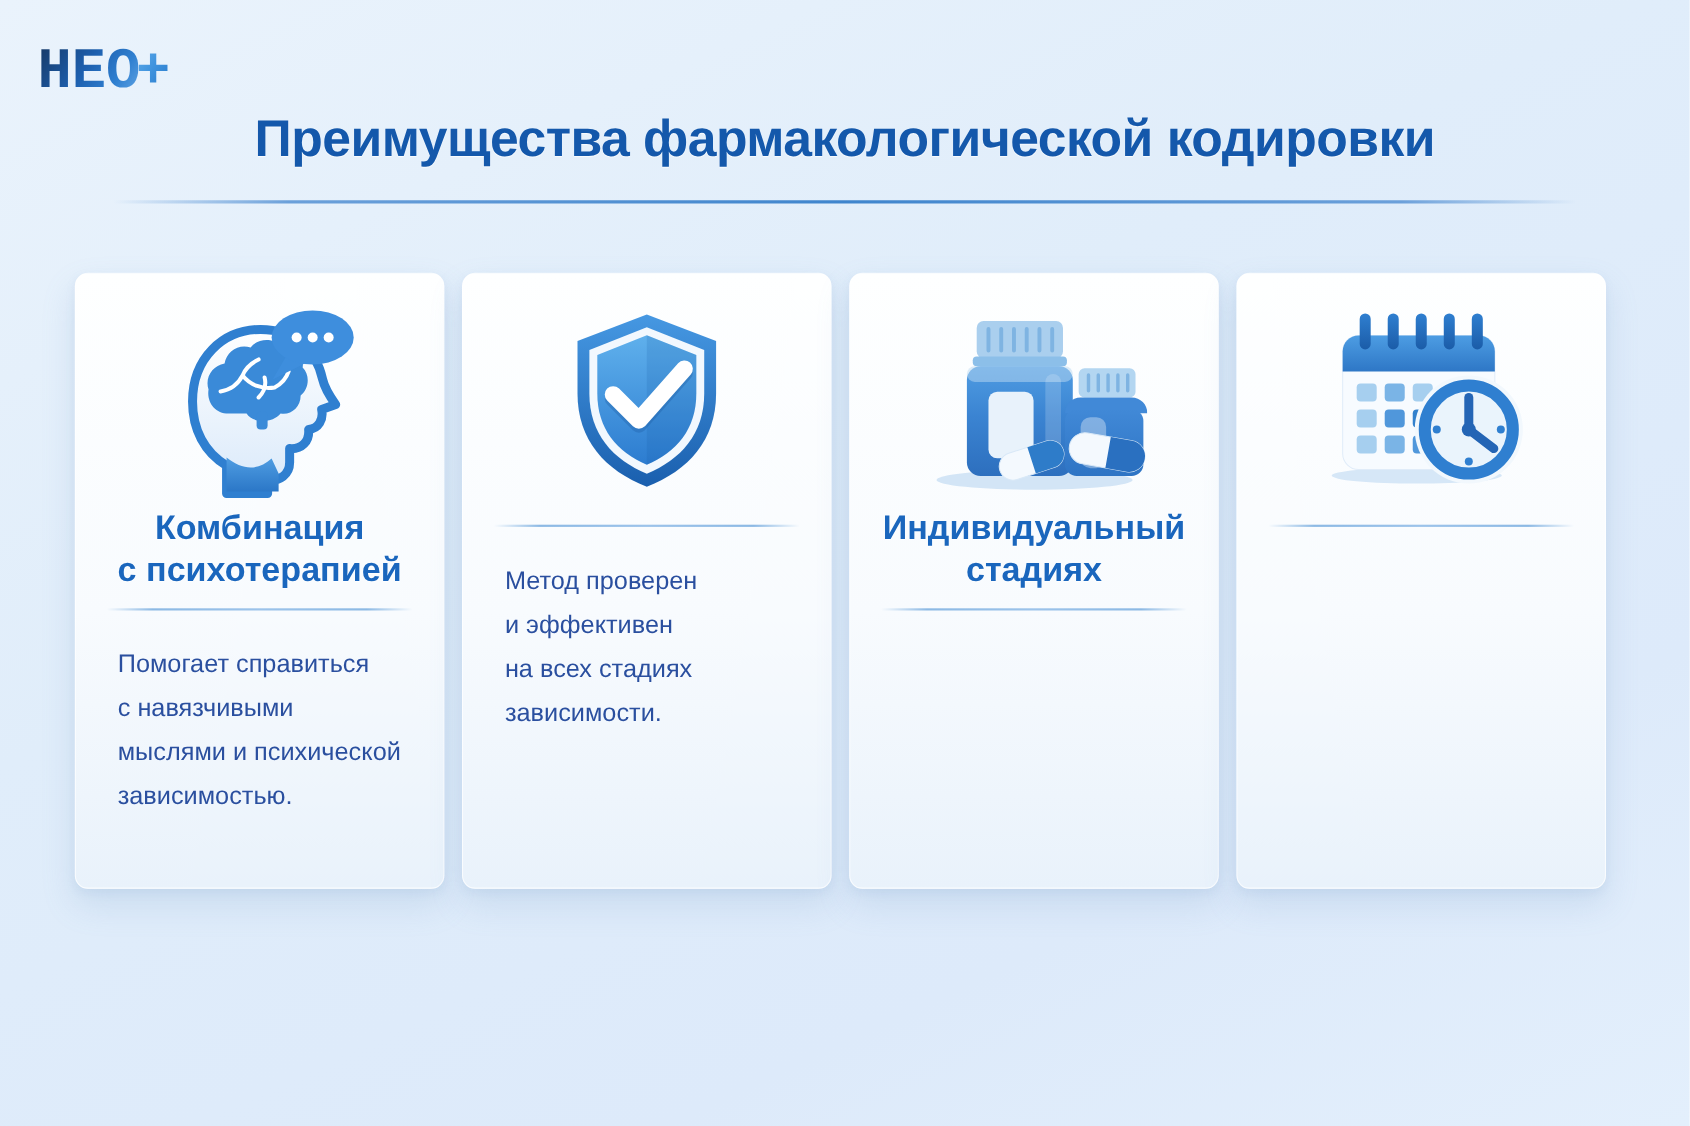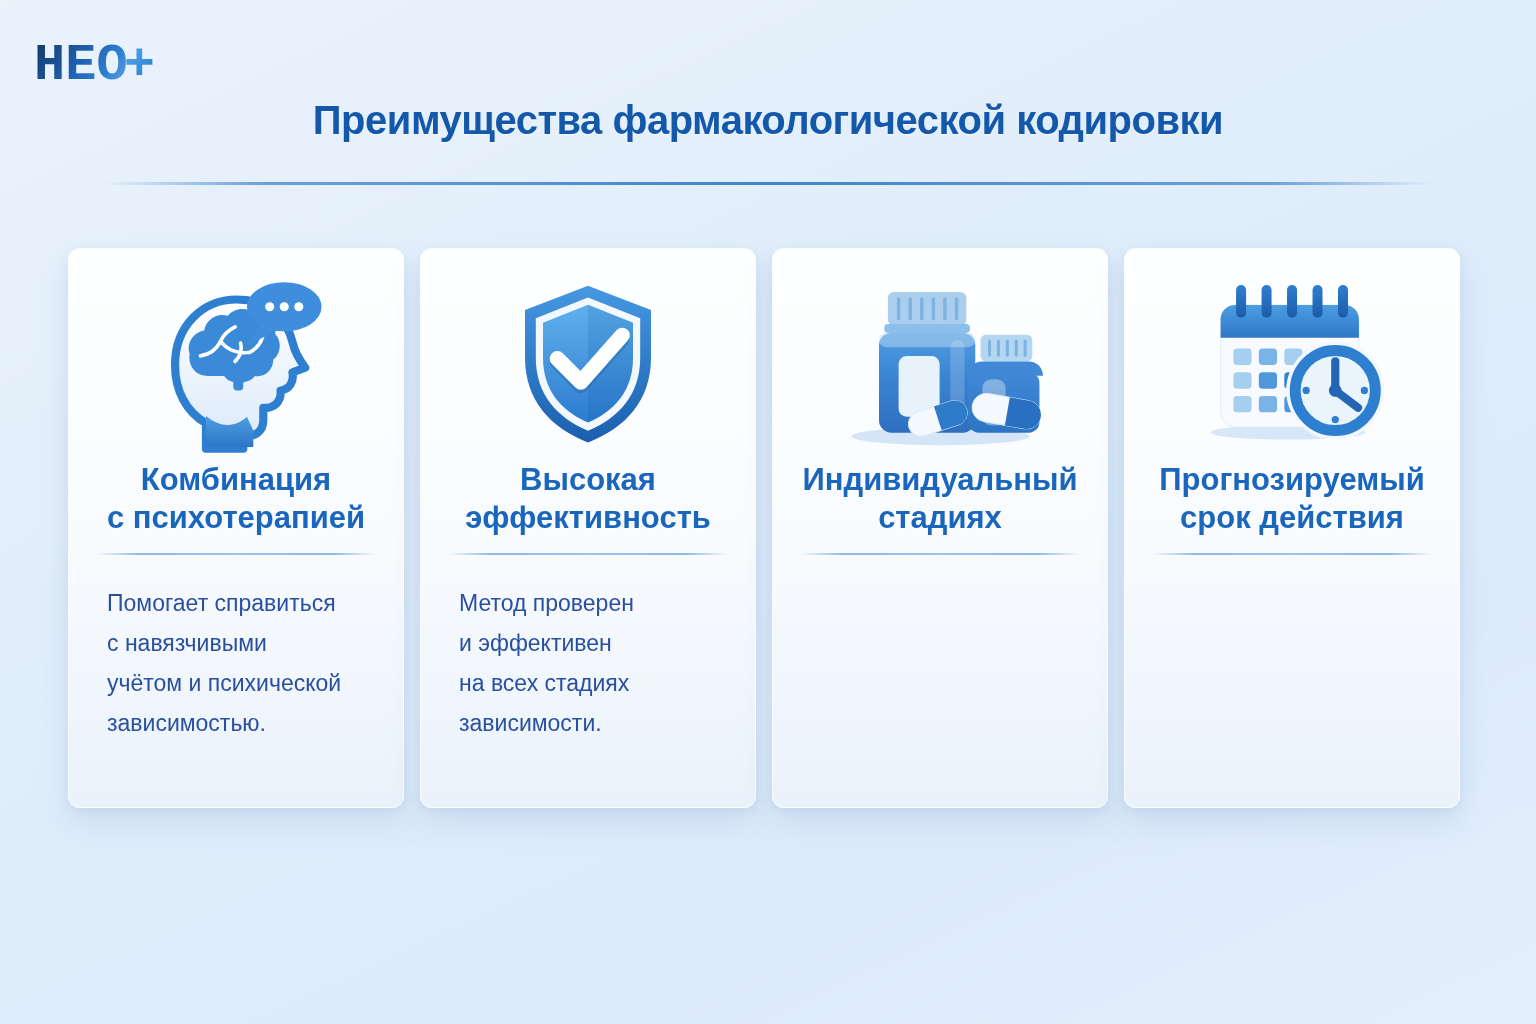--- a/index.html
+++ b/index.html
@@ -25,21 +25,21 @@
   .logo .plus {
     background: linear-gradient(125deg, #6ab1ec 0%, #3f93de 45%, #1f6fc2 100%);
     -webkit-background-clip: text; background-clip: text; color: transparent;
     margin-left: -4px;
   }
 
   
   .page-title {
     position: absolute; top: 98px; left: 0; width: 100%;
     text-align: center;
-    font-size: 40px; font-weight: bold; letter-spacing: -0.5px;
+    font-size: 47px; font-weight: bold; letter-spacing: -0.5px;
     color: #1458ab;
     text-shadow: 0 1px 1px rgba(255,255,255,0.8);
   }
   .title-underline {
     position: absolute; top: 182px; left: 103px; width: 1330px; height: 3px;
     background: linear-gradient(90deg, rgba(90,151,214,0) 0%, #6ba0da 12%, #3f85cd 50%, #6ba0da 88%, rgba(90,151,214,0) 100%);
     border-radius: 2px;
   }
 
   
@@ -113,21 +113,21 @@
         <circle cx="142" cy="36" r="5" fill="#ffffff"></circle>
         <circle cx="158" cy="36" r="5" fill="#ffffff"></circle>
         <circle cx="174" cy="36" r="5" fill="#ffffff"></circle>
       </svg>
     </div>
     <div class="card-title">Комбинация
 с психотерапией</div>
     <div class="card-divider"></div>
     <div class="card-body">Помогает справиться
 с навязчивыми
-учётом и психической
+мыслями и психической
 зависимостью.</div>
   </div>
 
   <div class="card">
     <div class="icon-wrap">
       <svg width="180" height="182" viewBox="0 0 200 200" aria-hidden="true">
         <defs>
           <linearGradient id="g-sh1" x1="0" y1="0" x2="0" y2="1">
             <stop offset="0" stop-color="#4698e2"></stop>
               <stop offset="1" stop-color="#1a5fae"></stop>
@@ -138,22 +138,20 @@
           </linearGradient>
         </defs>
         <path d="M100,12 L170,39 V92 C170,139 142,170 100,186 C58,170 30,139 30,92 V39 Z" fill="url(#g-sh1)"></path>
         <path d="M100,25 L158,48 V92 C158,133 134,159 100,173 C66,159 42,133 42,92 V48 Z" fill="#f2f8fe"></path>
         <path d="M100,33 L150,53 V92 C150,128 130,151 100,164 C70,151 50,128 50,92 V53 Z" fill="url(#g-sh2)"></path>
         <path d="M100,33 L150,53 V92 C150,128 130,151 100,164 Z" fill="rgba(21,86,160,0.16)"></path>
         <path d="M66,97 L92,123 L138,71" stroke="rgba(25,85,155,0.30)" stroke-width="17" fill="none" stroke-linecap="round" stroke-linejoin="round"></path>
         <path d="M66,93 L92,119 L138,67" stroke="#ffffff" stroke-width="17" fill="none" stroke-linecap="round" stroke-linejoin="round"></path>
       </svg>
     </div>
-    <div class="card-title">Высокая
-эффективность</div>
     <div class="card-divider"></div>
     <div class="card-body">Метод проверен
 и эффективен
 на всех стадиях
 зависимости.</div>
   </div>
 
   <div class="card">
     <div class="icon-wrap">
       <svg width="205" height="180" viewBox="0 0 230 200" aria-hidden="true">
@@ -233,18 +231,16 @@
         <circle cx="152" cy="128" r="54" fill="#f2f8fd"></circle>
         <circle cx="152" cy="128" r="44" fill="#eaf4fc" stroke="#2f7fd0" stroke-width="12"></circle>
         <circle cx="120" cy="128" r="4" fill="#2f7fd0"></circle>
         <circle cx="184" cy="128" r="4" fill="#2f7fd0"></circle>
         <circle cx="152" cy="160" r="4" fill="#2f7fd0"></circle>
         <path d="M152,128 V96" stroke="#2465b5" stroke-width="9" stroke-linecap="round"></path>
         <path d="M152,128 L177,147" stroke="#2465b5" stroke-width="9" stroke-linecap="round"></path>
         <circle cx="152" cy="128" r="7" fill="#2465b5"></circle>
       </svg>
     </div>
-    <div class="card-title">Прогнозируемый
-срок действия</div>
     <div class="card-divider"></div>
   </div>
 
 </div>
 
 </body></html>

